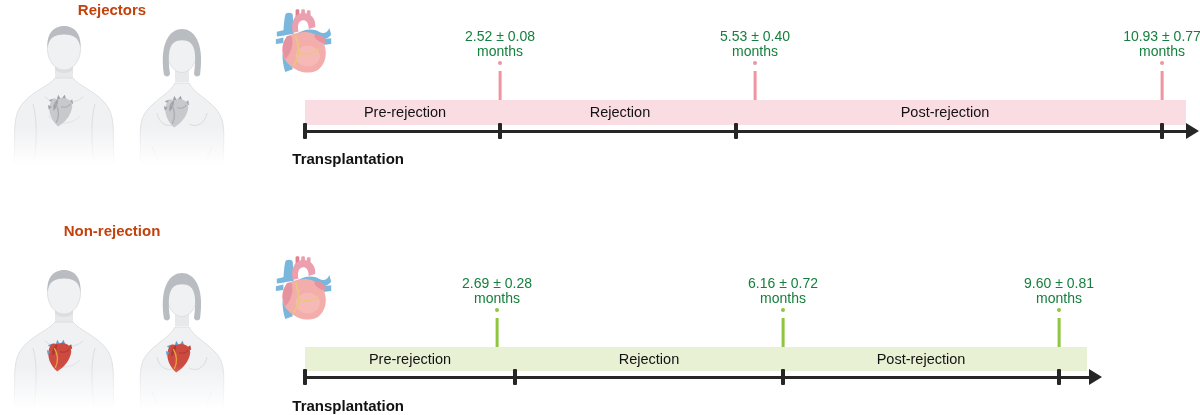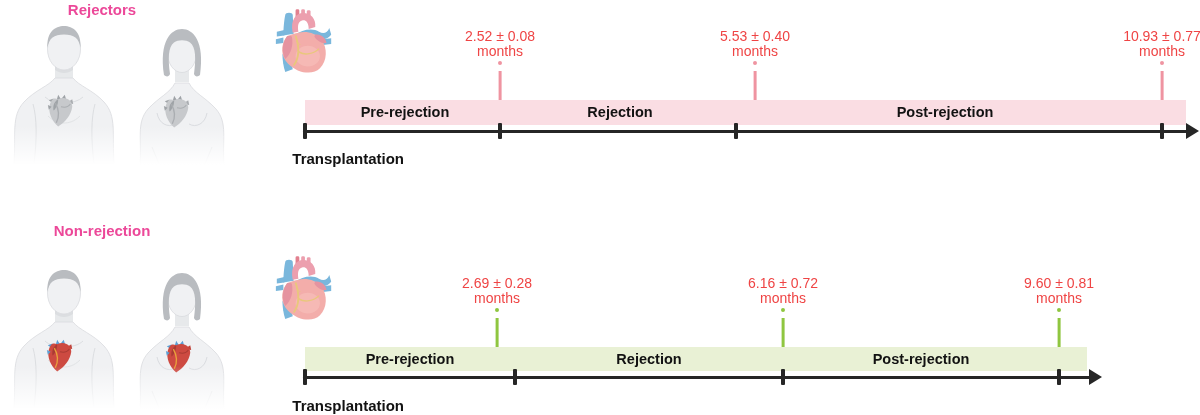--- a/index.html
+++ b/index.html
@@ -18,59 +18,59 @@
     color:var(--text-ink);
   }
   .figure{
     position:relative;
     width:1200px;height:415px;
     background:#ffffff;
     overflow:hidden;
   }
   
   .group-title{
-    position:absolute;left:22px;width:160px;
+    position:absolute;left:32px;width:160px;
     text-align:center;font-weight:700;font-size:15px;line-height:16px;
-    color:#ec4899;
+    color:#c2410c;
   }
   .group-title span{display:block;}
   
   .torso{position:absolute;width:112px;height:140px;}
   .chest-heart{position:absolute;width:30px;height:37px;}
   .bigheart{position:absolute;width:60px;height:70px;}
   .fade{
     position:absolute;left:0;width:252px;
     background:linear-gradient(to bottom,rgba(255,255,255,0),#ffffff 88%);
     pointer-events:none;
   }
   
   .band{position:absolute;}
   .band-pink{background:var(--rejectors-band);}
   .band-green{background:var(--nonrejection-band);}
   .seg{
     position:absolute;width:220px;text-align:center;
-    font-weight:700;font-size:14.5px;color:#121212;
+    font-weight:400;font-size:14.5px;color:#121212;
     white-space:nowrap;
   }
   .axis{position:absolute;height:3.4px;background:var(--axis-ink);border-radius:2px;}
   .tick{position:absolute;width:3.2px;height:16px;background:var(--axis-ink);border-radius:1px;}
   .arrowhead{
     position:absolute;width:0;height:0;
     border-top:8px solid transparent;
     border-bottom:8px solid transparent;
     border-left:13px solid var(--axis-ink);
   }
   .start-label{
     position:absolute;width:200px;text-align:right;
     font-weight:700;font-size:15px;color:#121212;
   }
   
   .pin{
     position:absolute;width:130px;text-align:center;
-    font-size:14px;line-height:15px;color:#ef4444;
+    font-size:14px;line-height:15px;color:#15803d;
   }
   .pin-pink{--accent:var(--rejectors-accent);}
   .pin-green{--accent:var(--nonrejection-accent);}
   .pin-dot{
     position:absolute;left:50%;top:32px;transform:translateX(-50%);
     width:4px;height:4px;border:2.8px solid var(--accent);
     border-radius:50%;background:#fff;
   }
   .pin-stem{
     position:absolute;left:50%;top:41.5px;transform:translateX(-50%);

